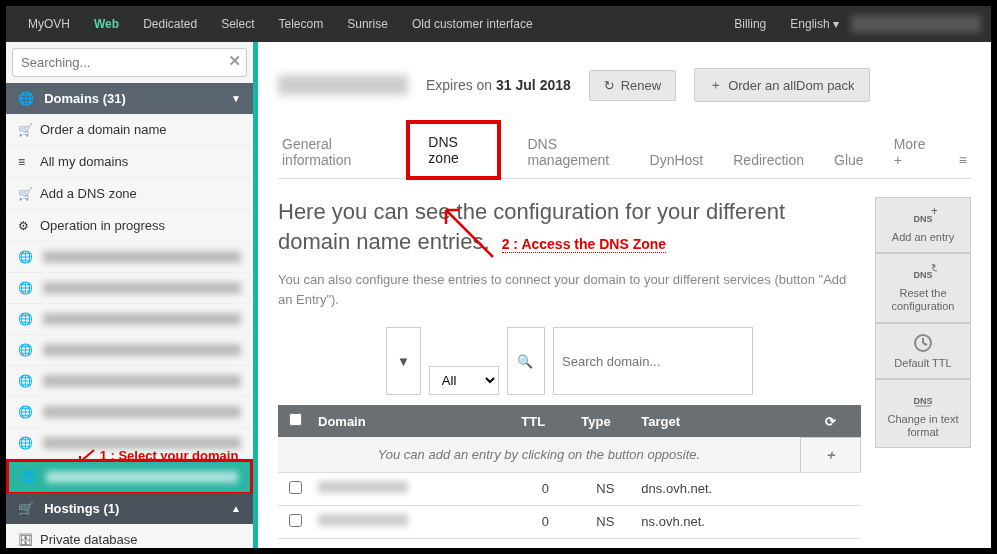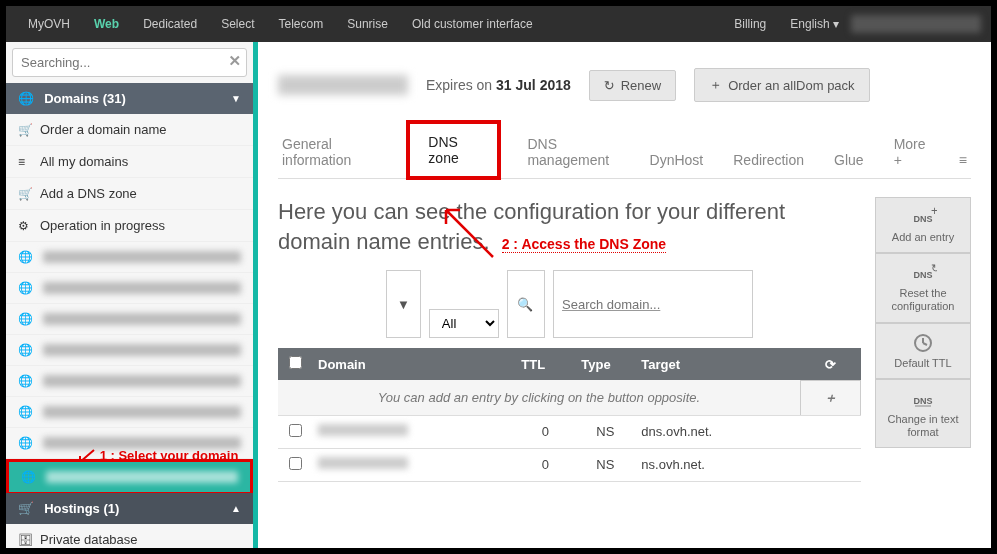--- a/index.html
+++ b/index.html
@@ -36,21 +36,21 @@
   .btn { background: #e8e8e8; border: 1px solid #ccc; padding: 7px 14px; font-size: 13px; border-radius: 2px; color: #555; cursor: pointer; display: inline-flex; align-items: center; gap: 6px;}
   .tabs { display: flex; gap: 22px; border-bottom: 1px solid #ddd; margin-bottom: 18px; align-items: flex-end; }
   .tab { padding: 10px 4px; color: #888; font-size: 14px; cursor: pointer; position: relative; }
   .tab.active { color: #222; font-weight: 400; }
   .tab.active.boxed { border: 4px solid #e10000; padding: 10px 18px; margin-bottom: -2px; background: #fff; }
   h2.desc { font-size: 22px; color: #5a5a5a; font-weight: 400; line-height: 1.35; margin-bottom: 14px; }
   p.hint { color: #888; font-size: 13px; line-height: 1.5; margin-bottom: 18px; }
   .toolbar { display: flex; gap: 8px; justify-content: center; margin-bottom: 10px; }
   .tb-btn { border: 1px solid #ccc; background: #fff; padding: 6px 10px; display: flex; align-items: center; gap: 6px; font-size: 13px; color: #555; }
   .select { border: 1px solid #ccc; background: #fff; padding: 5px 8px; font-size: 13px; min-width: 70px; margin-top: 39px; }
-  .search-dom { border: 1px solid #ccc; padding: 6px 8px; font-size: 13px; width: 200px; color: #999; text-decoration: underline;}
+  .search-dom { border: 1px solid #ccc; padding: 6px 8px; font-size: 13px; width: 200px; color: #999;}
   .table { width: 100%; border-collapse: collapse; }
   .table th { background: #6a6f74; color: #fff; font-weight: 600; font-size: 13px; padding: 8px 6px; text-align: left; }
   .table th:first-child, .table td:first-child { width: 34px; text-align: center; }
   .table th.sm { width: 60px; }
   .table td { border-bottom: 1px solid #ddd; padding: 8px 6px; font-size: 13px; color: #444; }
   .table td .blur { background: #ccc; height: 12px; width: 90px; filter: blur(3px); display: inline-block;}
   .emptyrow td { text-align: center; font-style: italic; color: #777; background: #f5f5f5; }
   .plusbtn { border: 1px solid #ccc; width: 32px; text-align: center; font-weight: 700; cursor: pointer; }
   .ra { background: #e8e8e8; border: 1px solid #ccc; padding: 8px 4px; text-align: center; font-size: 11px; color: #666; cursor: pointer; line-height: 1.2;}
   .ra svg { display:block; margin:0 auto 3px auto;}
@@ -185,20 +185,21 @@
     <div class="content-wrap">
       <div class="content-left">
         <h2 class="desc">
           <span>Here you can see the configuration for your different domain name entries.</span>
           <span class="annot1" style="position:relative; font-size:14px; font-weight:700; margin-left:6px; border-bottom:1px dotted #e10000;">2 : Access the DNS Zone</span>
         </h2>
         <svg class="ann-arrow" style="left:180px; top:160px;" width="60" height="60">
             <path d="M55 55 L8 8 M8 8 L8 22 M8 8 L22 8" stroke="#e10000" stroke-width="2.5" fill="none"></path>
           </svg>
 
+        <p class="hint">You can also configure these entries to connect your domain to your different services (button "Add an Entry").</p>
 
         <div class="toolbar">
           <span class="tb-btn">
               <span>▼</span>
             </span>
           <select class="select"><option>All</option></select>
           <span class="tb-btn">
               <span>🔍</span>
             </span>
           <input class="search-dom" placeholder="Search domain..." style="">

